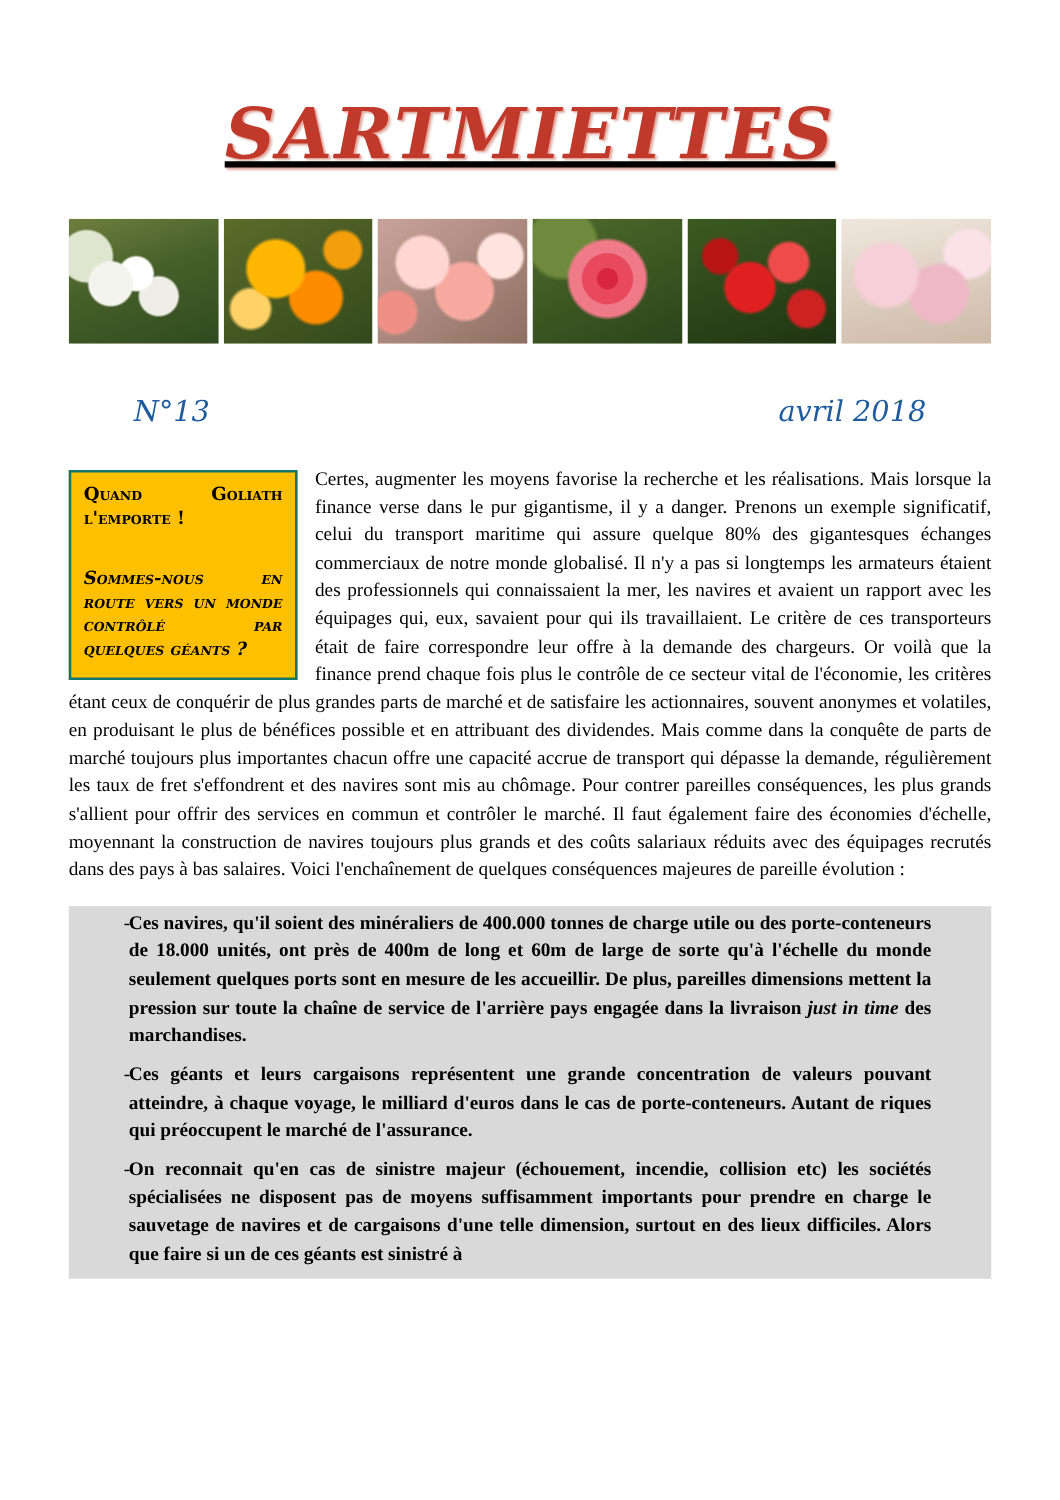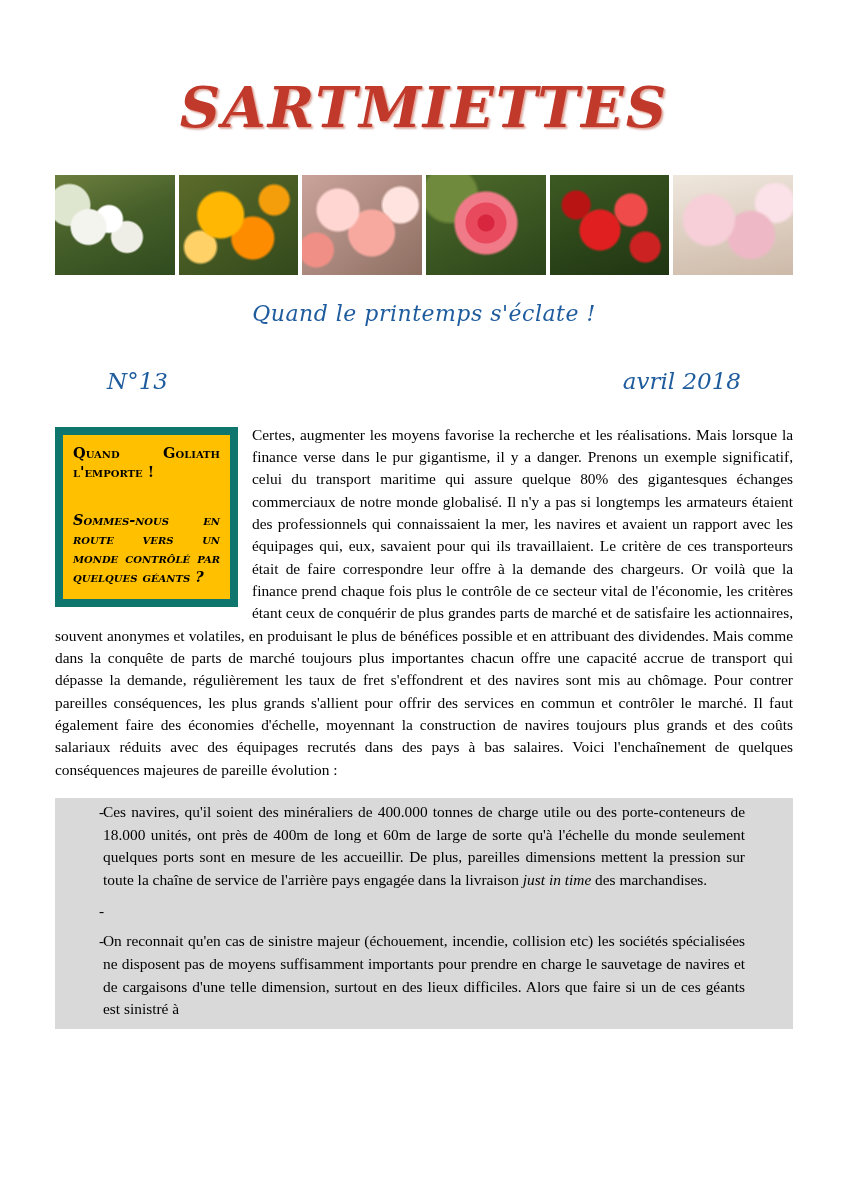--- a/index.html
+++ b/index.html
@@ -19,20 +19,21 @@
     width: 848px;
     height: 1200px;
     box-sizing: border-box;
     padding: 0 55px;
   }
 
   
   .masthead {
     text-align: center;
     padding-top: 78px;
+    text-decoration: underline;
   }
   .masthead-title {
     font-family: "DejaVu Serif", serif;
     font-size: 56px;
     font-style: italic;
     font-weight: bold;
     letter-spacing: 2px;
     color: #c0392b;
     text-shadow: 1px 1px 0 #e8a79b, 2px 2px 2px rgba(150,40,20,0.35);
     line-height: 1.05;
@@ -125,21 +126,21 @@
     margin-top: 30px;
     font-size: 15.4px;
     line-height: 1.45;
     text-align: justify;
   }
   .callout {
     float: left;
     width: 183px;
     margin: 3px 14px 6px 0;
     background: #ffc000;
-    border: 8px solid #0f766e;
+    border: 2px solid #0f766e;
     padding: 9px 10px 12px 10px;
     box-sizing: border-box;
     font-family: "DejaVu Serif", serif;
     font-variant: small-caps;
     font-weight: bold;
     font-size: 14.5px;
     line-height: 1.3;
     color: #000;
   }
   .callout .c-sub {
@@ -169,20 +170,21 @@
     width: 48px;
     flex: 0 0 48px;
     text-align: left;
     padding-left: 44px;
     box-sizing: border-box;
   }
   .bullet .btext {
     flex: 1 1 auto;
     text-align: justify;
     padding-right: 48px;
+    font-weight: bold;
   }
   .it { font-style: italic; }
 </style>
 </head>
 <body>
 
 <div class="page">
 
   <div class="masthead">
     <div class="masthead-title">SARTMIETTES</div>
@@ -202,21 +204,20 @@
         <div class="sky"></div>
       </div>
     <div class="photo p5">
         <div class="sky"></div>
       </div>
     <div class="photo p6">
         <div class="sky"></div>
       </div>
   </div>
 
-  <div class="slogan">Quand le printemps s'éclate !</div>
 
   <div class="issue-line">
     <span>N°13</span>
     <span>avril 2018</span>
   </div>
 
   <div class="article">
     <div class="callout">
       <div class="c-title">Quand Goliath l'emporte !</div>
       <div class="c-sub">Sommes-nous en route vers un monde contrôlé par quelques géants ?</div>
@@ -226,20 +227,21 @@
     </div>
   </div>
 
   <div class="bullets">
     <div class="bullet">
       <span class="dash">-</span>
       <span class="btext"><span>Ces navires, qu'il soient des minéraliers de 400.000 tonnes de charge utile ou des porte-conteneurs de 18.000 unités, ont près de 400m de long et 60m de large de sorte qu'à l'échelle du monde seulement quelques ports sont en mesure de les accueillir. De plus, pareilles dimensions mettent la pression sur toute la chaîne de service de l'arrière pays engagée dans la livraison </span><span class="it">just in time</span><span> des marchandises.</span></span>
     </div>
     <div class="bullet">
       <span class="dash">-</span>
+      <span class="btext"><span>Ces géants et leurs cargaisons représentent une grande concentration de valeurs pouvant atteindre, à chaque voyage, le milliard d'euros dans le cas de porte-conteneurs. Autant de riques qui préoccupent le marché de l'assurance.</span></span>
     </div>
     <div class="bullet">
       <span class="dash">-</span>
       <span class="btext"><span>On reconnait qu'en cas de sinistre majeur (échouement, incendie, collision etc)  les sociétés spécialisées ne disposent pas de moyens suffisamment importants pour prendre en charge le sauvetage de navires et de cargaisons d'une telle dimension, surtout en des lieux difficiles.  Alors que faire si un de ces géants est sinistré à</span></span>
     </div>
   </div>
 
 </div>
 
 </body></html>

